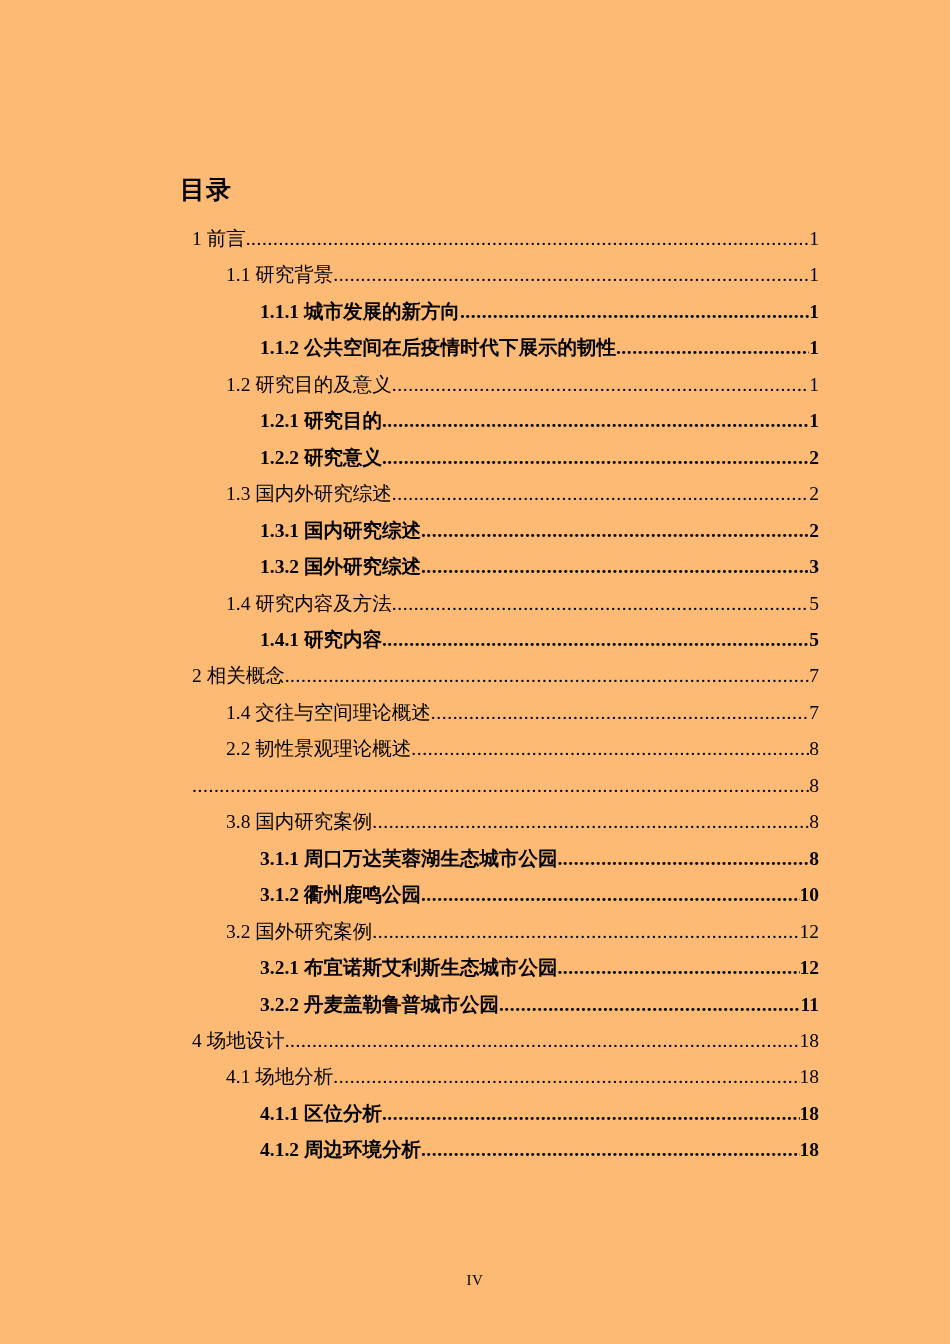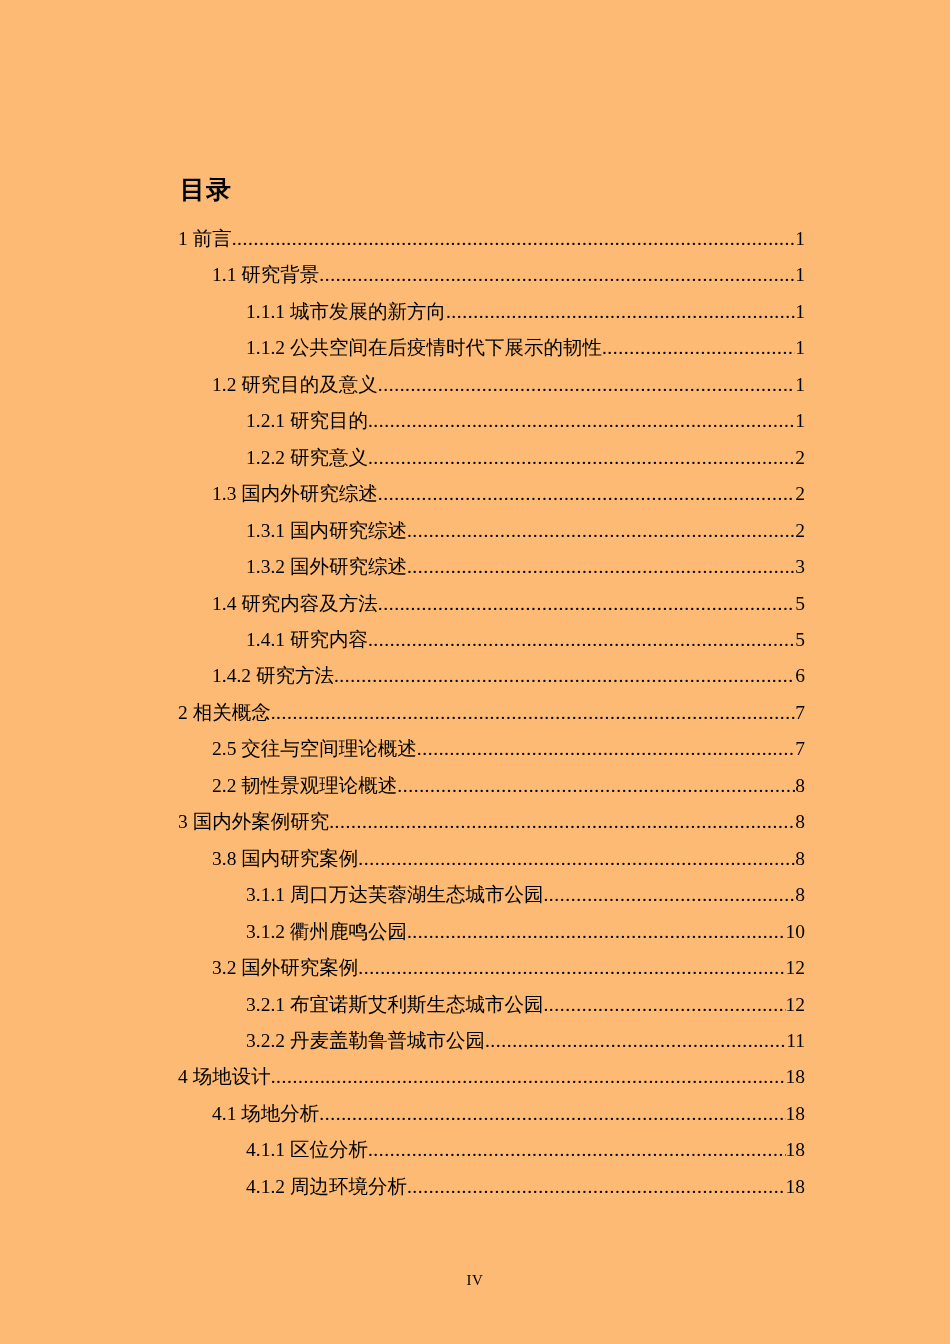--- a/index.html
+++ b/index.html
@@ -26,33 +26,33 @@
     top: 176px;
     margin: 0;
     font-size: 25px;
     line-height: 1.1;
     font-weight: bold;
     letter-spacing: 1px;
     font-family: "Liberation Sans", "DejaVu Sans", sans-serif;
   }
   .toc {
     position: absolute;
-    left: 178px;
+    left: 192px;
     top: 221px;
     width: 627px;
     font-size: 19.5px;
   }
   .toc-row {
     display: flex;
     align-items: baseline;
     line-height: 36.45px;
     white-space: nowrap;
   }
   .toc-row.lvl2 { padding-left: 34px; justify-content: flex-end; }
-  .toc-row.lvl3 { padding-left: 68px; }
+  .toc-row.lvl3 { padding-left: 68px; font-weight: bold; }
   .toc-label { flex: 0 0 auto; }
   .toc-dots {
     flex: 1 1 auto;
     overflow: hidden;
     min-width: 8px;
   }
   .toc-dots::after {
     content: "........................................................................................................................................................................................................................................";
     letter-spacing: 0.6px;
   }
@@ -128,42 +128,36 @@
       <div class="toc-row lvl2">
     <span class="toc-label">1.4 研究内容及方法</span>
     <span class="toc-dots"></span>
     <span class="toc-page">5</span>
   </div>
       <div class="toc-row lvl3">
     <span class="toc-label">1.4.1 研究内容</span>
     <span class="toc-dots"></span>
     <span class="toc-page">5</span>
   </div>
-      <div class="toc-row lvl2">
-    <span class="toc-label">1.4.2 研究方法</span>
-    <span class="toc-dots"></span>
-    <span class="toc-page">6</span>
-  </div>
       <div class="toc-row lvl1">
     <span class="toc-label">2 相关概念</span>
     <span class="toc-dots"></span>
     <span class="toc-page">7</span>
   </div>
       <div class="toc-row lvl2">
-    <span class="toc-label">2.5 交往与空间理论概述</span>
+    <span class="toc-label">1.4 交往与空间理论概述</span>
     <span class="toc-dots"></span>
     <span class="toc-page">7</span>
   </div>
       <div class="toc-row lvl2">
     <span class="toc-label">2.2 韧性景观理论概述</span>
     <span class="toc-dots"></span>
     <span class="toc-page">8</span>
   </div>
       <div class="toc-row lvl1">
-    <span class="toc-label">3 国内外案例研究</span>
     <span class="toc-dots"></span>
     <span class="toc-page">8</span>
   </div>
       <div class="toc-row lvl2">
     <span class="toc-label">3.8 国内研究案例</span>
     <span class="toc-dots"></span>
     <span class="toc-page">8</span>
   </div>
       <div class="toc-row lvl3">
     <span class="toc-label">3.1.1 周口万达芙蓉湖生态城市公园</span>

